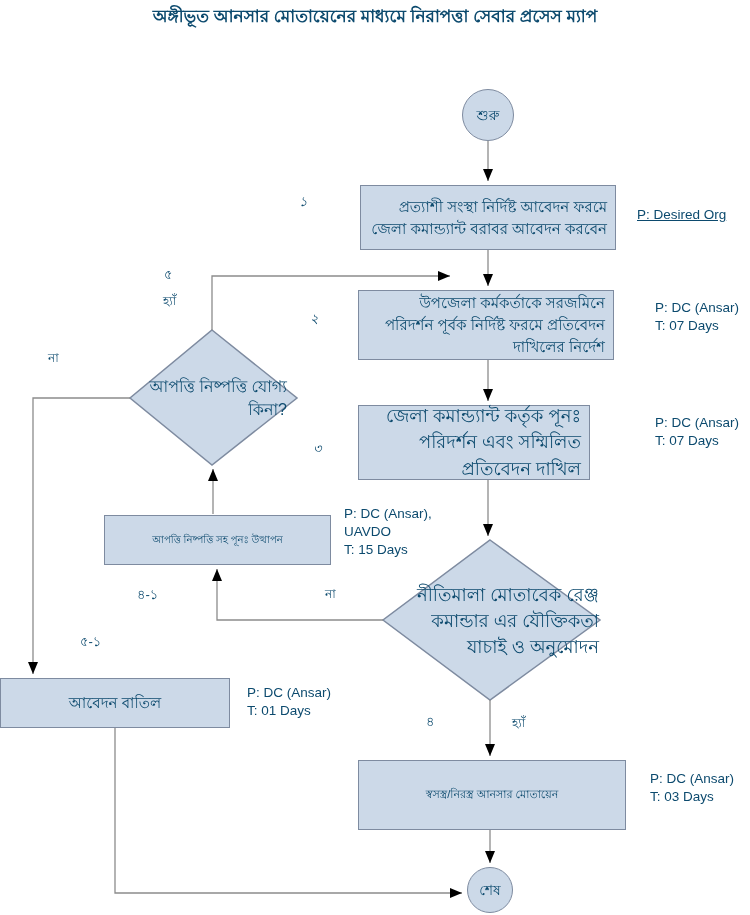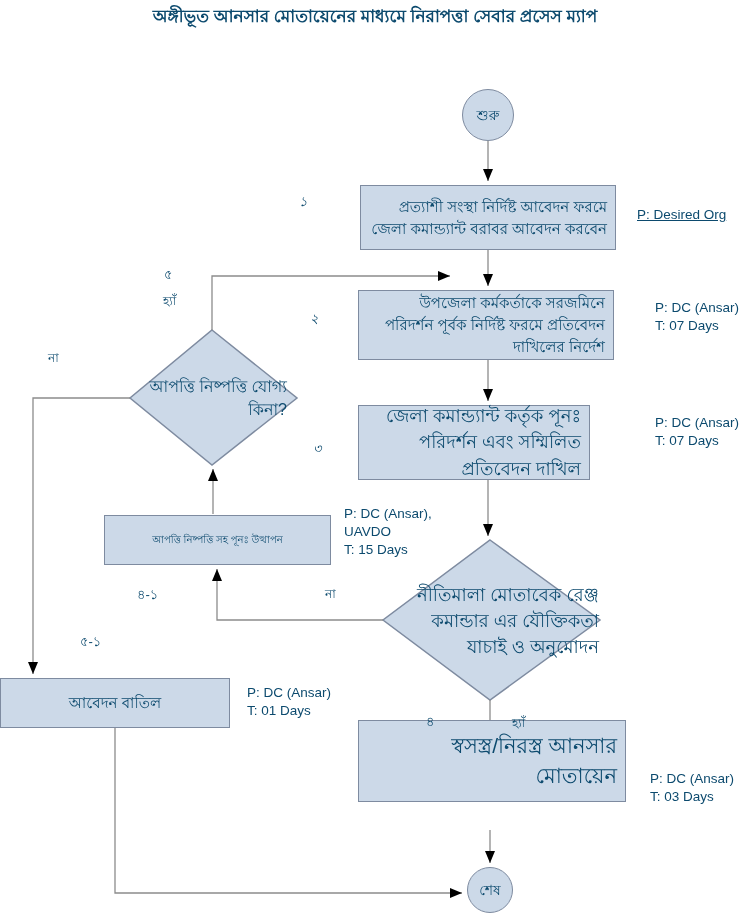--- a/index.html
+++ b/index.html
@@ -14,21 +14,21 @@
   .box,.circle,.dtext{position:absolute;display:flex;align-items:center;justify-content:center;
        text-align:right;box-sizing:border-box;line-height:1.45;}
   .box{background:var(--node-fill);border:1.5px solid var(--node-border);padding:2px 8px;}
   .circle{background:var(--node-fill);border:1.5px solid var(--node-border);border-radius:50%;font-size:14px;}
   .dtext{background:transparent;border:none;}
   #box-step1{left:360px;top:185px;width:256px;height:65px;font-size:15px;}
   #box-step2{left:358px;top:290px;width:256px;height:70px;font-size:15px;}
   #box-step3{left:358px;top:405px;width:232px;height:75px;font-size:18px;}
   #box-reraise{left:104px;top:515px;width:227px;height:50px;font-size:10px;}
   #box-cancel{left:0px;top:678px;width:230px;height:50px;font-size:15px;}
-  #box-deploy{left:358px;top:720px;width:268px;height:82px;font-size:21px;}
+  #box-deploy{left:358px;top:760px;width:268px;height:70px;font-size:11px;}
   #node-start{left:462px;top:89px;width:52px;height:52px;}
   #node-end{left:467px;top:867px;width:46px;height:46px;}
   #text-decision-main{left:405px;top:578px;width:194px;height:86px;font-size:18px;}
   #text-decision-objection{left:137px;top:363px;width:150px;height:70px;font-size:16px;}
   .ann{position:absolute;font-size:13.5px;white-space:pre-line;line-height:1.35;}
   #ann-step1{left:637px;top:206px;text-decoration:underline;}
   #ann-step2{left:655px;top:299px;}
   #ann-step3{left:655px;top:414px;}
   #ann-main{left:344px;top:505px;width:120px;}
   #ann-cancel{left:247px;top:684px;}

